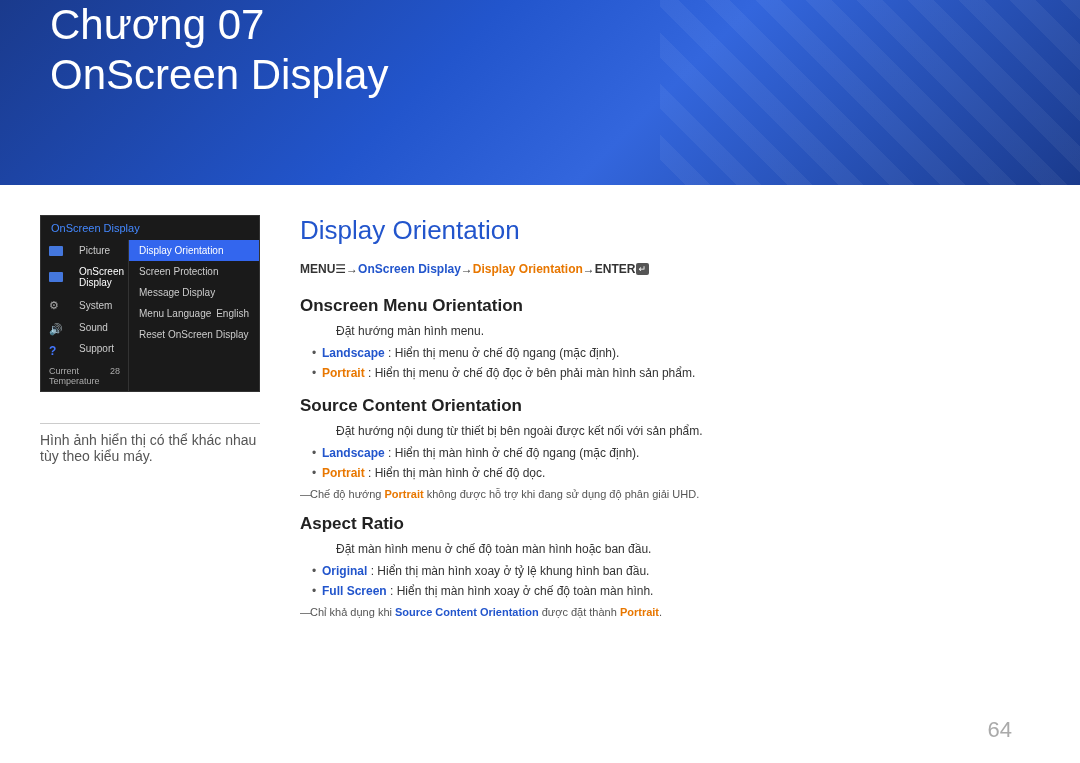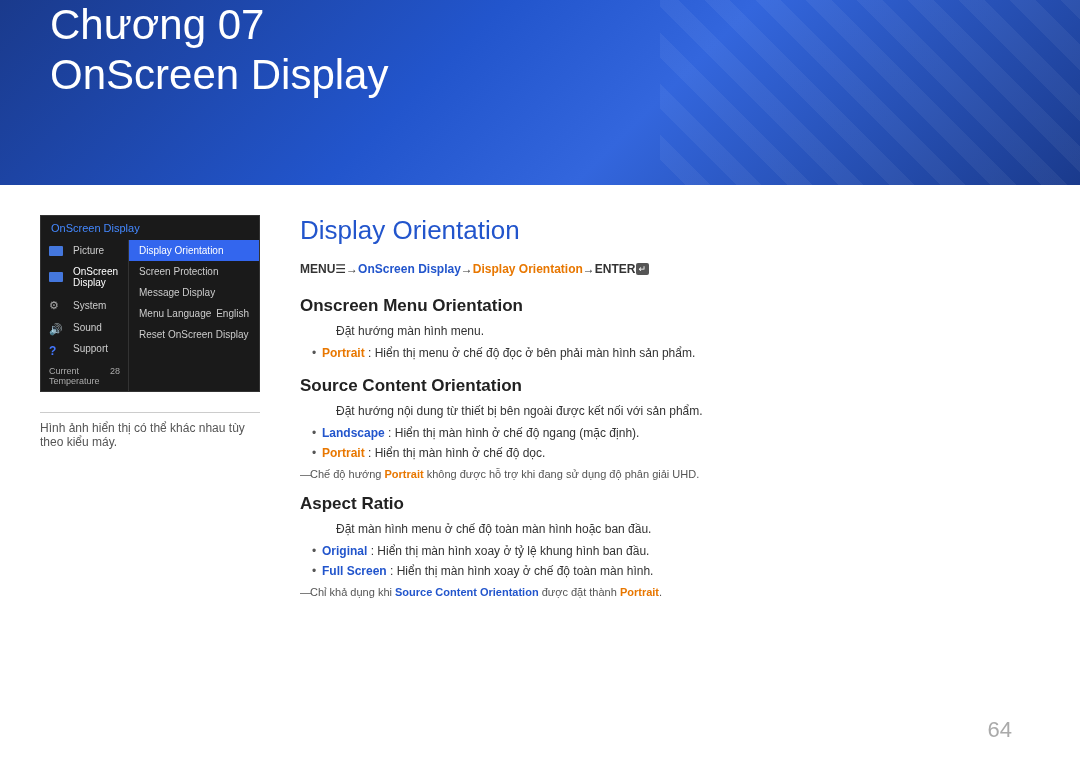--- a/index.html
+++ b/index.html
@@ -76,21 +76,21 @@
       display: flex;
     }
     .menu-left {
       width: 88px;
       background: #1a1a1a;
       border-right: 1px solid #333;
     }
     .menu-item {
       display: flex;
       align-items: center;
-      gap: 10px;
+      gap: 16px;
       padding: 5px 8px;
       color: #ccc;
       font-size: 10px;
     }
     .menu-item.active {
       color: #fff;
     }
     .menu-item .icon {
       width: 14px;
       height: 10px;
@@ -137,24 +137,24 @@
       display: flex;
       justify-content: space-between;
     }
     .menu-right-item.active {
       background: #3366ee;
       color: #fff;
     }
 
     
     .menu-caption {
-      margin-top: 20px;
+      margin-top: 31px;
       border-top: 1px solid #ccc;
       padding-top: 8px;
-      font-size: 12px;
+      font-size: 14px;
       color: #555;
     }
 
     
     .right-panel {
       flex: 1;
     }
 
     .page-title {
       font-size: 26px;
@@ -346,20 +346,24 @@
       <span class="menu-word">ENTER</span>
       <span class="enter-icon">↵</span>
     </div>
 
     <h3 class="section-title">
       <span>Onscreen Menu Orientation</span>
     </h3>
     <p class="section-desc">Đặt hướng màn hình menu.</p>
     <ul class="bullet-list">
       <li>
+        <span class="keyword-blue">Landscape</span>
+        <span>: Hiển thị menu ở chế độ ngang (mặc định).</span>
+      </li>
+      <li>
         <span class="keyword-orange">Portrait</span>
         <span>: Hiển thị menu ở chế độ đọc ở bên phải màn hình sản phẩm.</span>
       </li>
     </ul>
 
     <h3 class="section-title">
       <span>Source Content Orientation</span>
     </h3>
     <p class="section-desc">Đặt hướng nội dung từ thiết bị bên ngoài được kết nối với sản phẩm.</p>
     <ul class="bullet-list">

